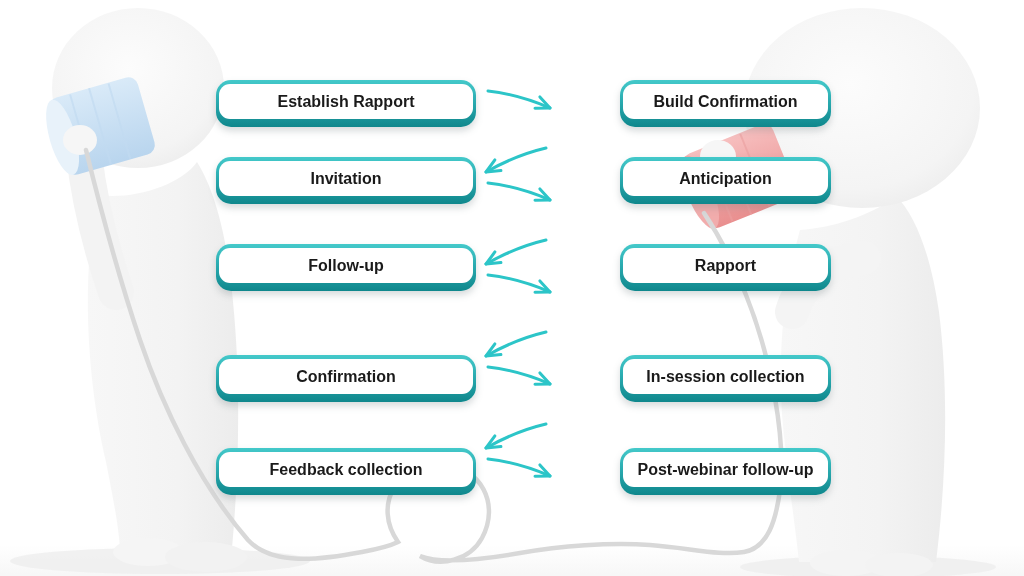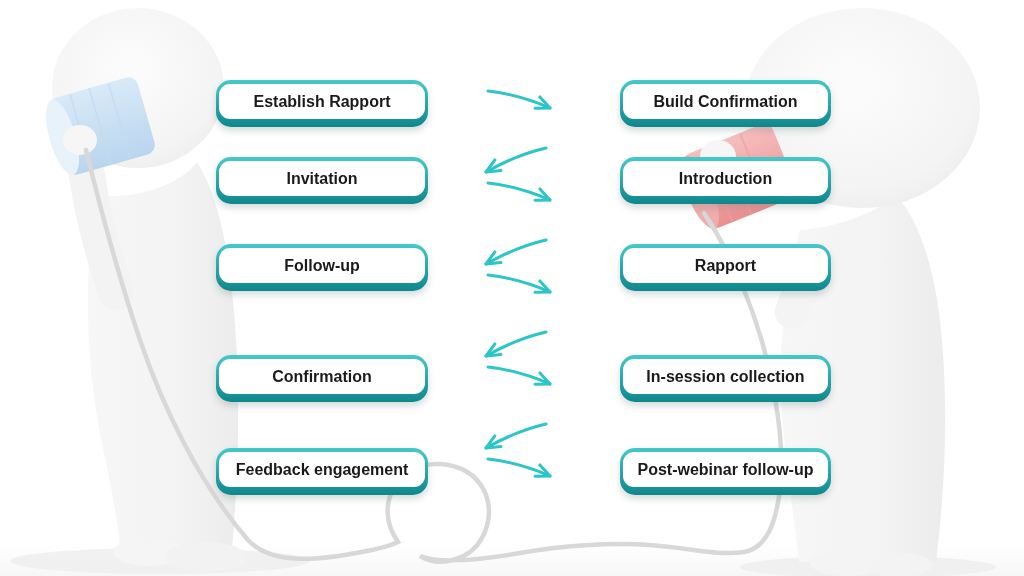--- a/index.html
+++ b/index.html
@@ -18,21 +18,21 @@
     box-shadow:0 4px 7px rgba(110,125,130,0.28);
   }
   .pill-inner {
     position:absolute; left:3px; right:3px; top:4px; bottom:8px;
     background:#ffffff; border-radius:11px;
     display:flex; align-items:center; justify-content:center;
   }
   .pill-label {
     font-size:16px; font-weight:700; color:#1a1a1a; white-space:nowrap;
   }
-  .col-left  .pill { left:216px; width:212px; }
+  .col-left  .pill { left:216px; width:212px;padding-left:48px; }
   .col-right .pill { left:620px; width:211px; }
   .row0 { top:80px; }
   .row1 { top:157px; }
   .row2 { top:244px; }
   .row3 { top:355px; }
   .row4 { top:448px; }
 </style>
 </head>
 <body>
 
@@ -171,34 +171,34 @@
           <span class="pill-label">Follow-up</span>
         </div>
     </div>
     <div class="pill row3">
       <div class="pill-inner">
           <span class="pill-label">Confirmation</span>
         </div>
     </div>
     <div class="pill row4">
       <div class="pill-inner">
-          <span class="pill-label">Feedback engagement</span>
+          <span class="pill-label">Feedback collection</span>
         </div>
     </div>
   </div>
 
   <div class="col-right">
     <div class="pill row0">
       <div class="pill-inner">
           <span class="pill-label">Build Confirmation</span>
         </div>
     </div>
     <div class="pill row1">
       <div class="pill-inner">
-          <span class="pill-label">Introduction</span>
+          <span class="pill-label">Anticipation</span>
         </div>
     </div>
     <div class="pill row2">
       <div class="pill-inner">
           <span class="pill-label">Rapport</span>
         </div>
     </div>
     <div class="pill row3">
       <div class="pill-inner">
           <span class="pill-label">In-session collection</span>

